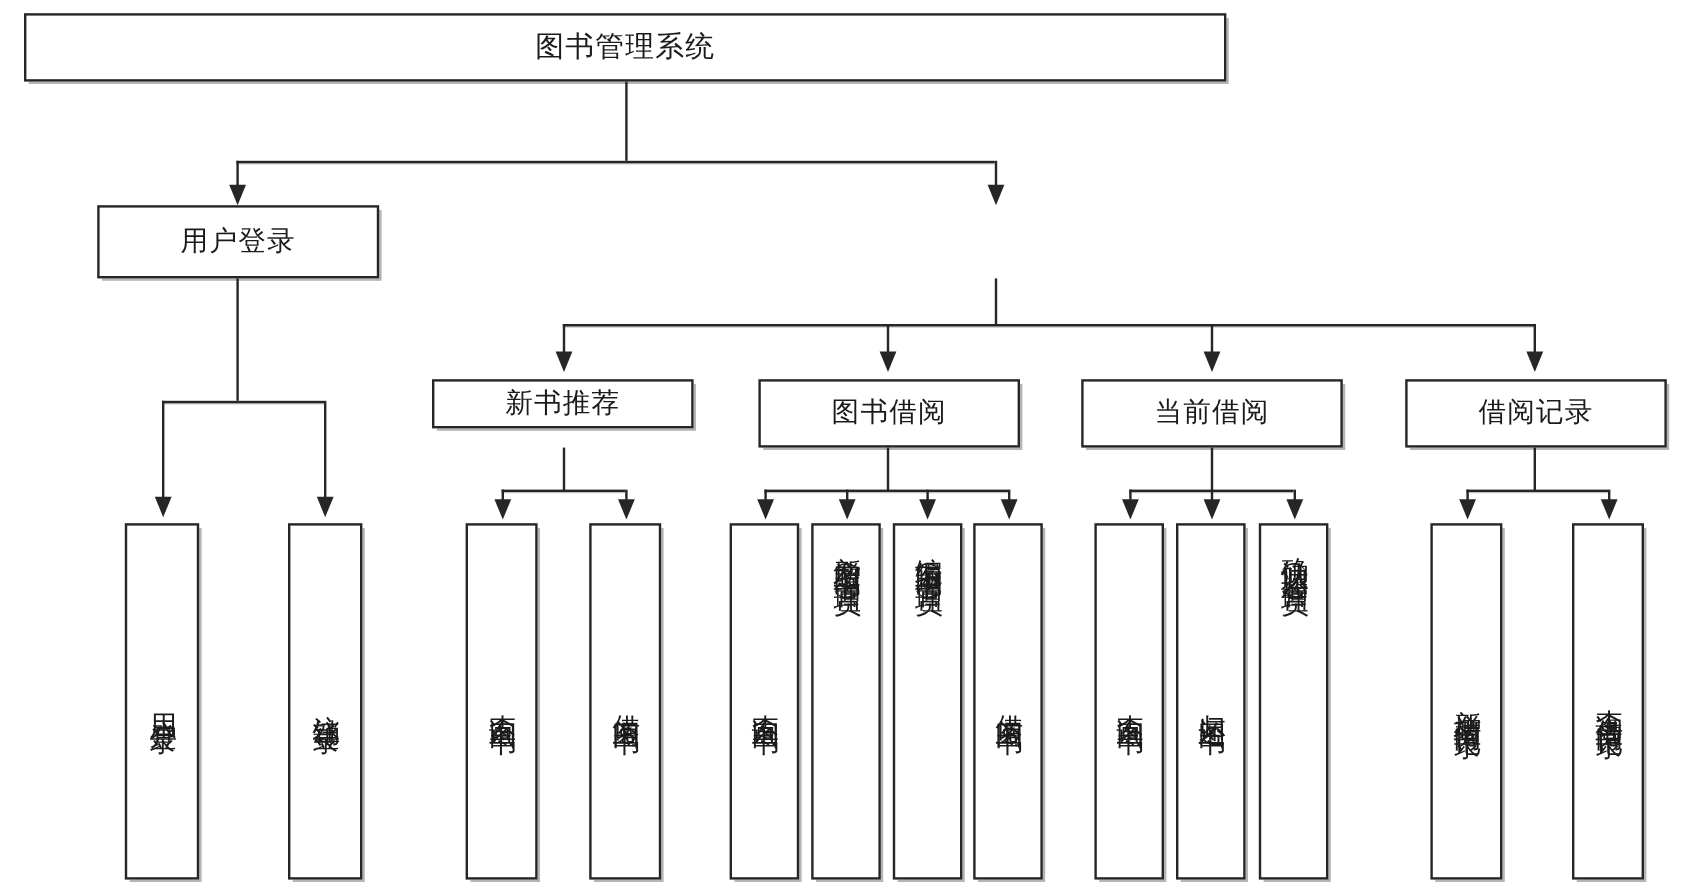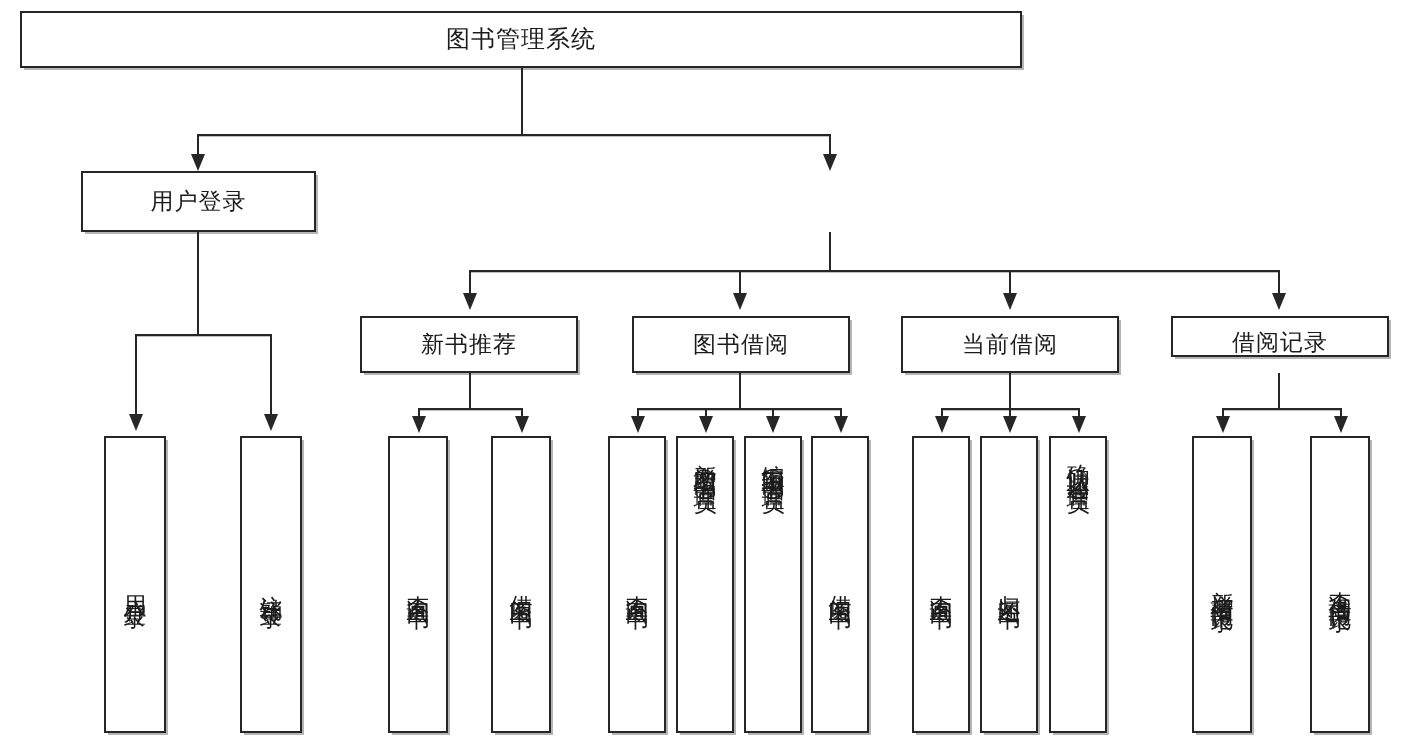--- a/index.html
+++ b/index.html
@@ -97,30 +97,30 @@
   <div class="hline" style="left:469px;top:270px;width:810px;"></div>
   <div class="vline" style="left:469px;top:270px;height:25px;"></div>
   <div class="arrow" style="left:463px;top:293px;"></div>
   <div class="vline" style="left:739px;top:270px;height:25px;"></div>
   <div class="arrow" style="left:733px;top:293px;"></div>
   <div class="vline" style="left:1009px;top:270px;height:25px;"></div>
   <div class="arrow" style="left:1003px;top:293px;"></div>
   <div class="vline" style="left:1278px;top:270px;height:25px;"></div>
   <div class="arrow" style="left:1272px;top:293px;"></div>
 
-  <div class="node horiz" style="left:360px;top:316px;width:218px;height:57px;">
+  <div class="node horiz" style="left:360px;top:316px;width:218px;height:41px;">
     <span>新书推荐</span>
   </div>
   <div class="node horiz" style="left:901px;top:316px;width:218px;height:57px;">
     <span>当前借阅</span>
   </div>
   <div class="node horiz" style="left:632px;top:316px;width:218px;height:57px;">
     <span>图书借阅</span>
   </div>
-  <div class="node horiz" style="left:1171px;top:316px;width:218px;height:41px;align-items:flex-end;">
+  <div class="node horiz" style="left:1171px;top:316px;width:218px;height:57px;">
     <span>借阅记录</span>
   </div>
 
   <div class="vline" style="left:469px;top:373px;height:36px;"></div>
   <div class="hline" style="left:418px;top:408px;width:103px;"></div>
   <div class="vline" style="left:418px;top:408px;height:10px;"></div>
   <div class="arrow" style="left:412px;top:416px;"></div>
   <div class="vline" style="left:521px;top:408px;height:10px;"></div>
   <div class="arrow" style="left:515px;top:416px;"></div>
 

